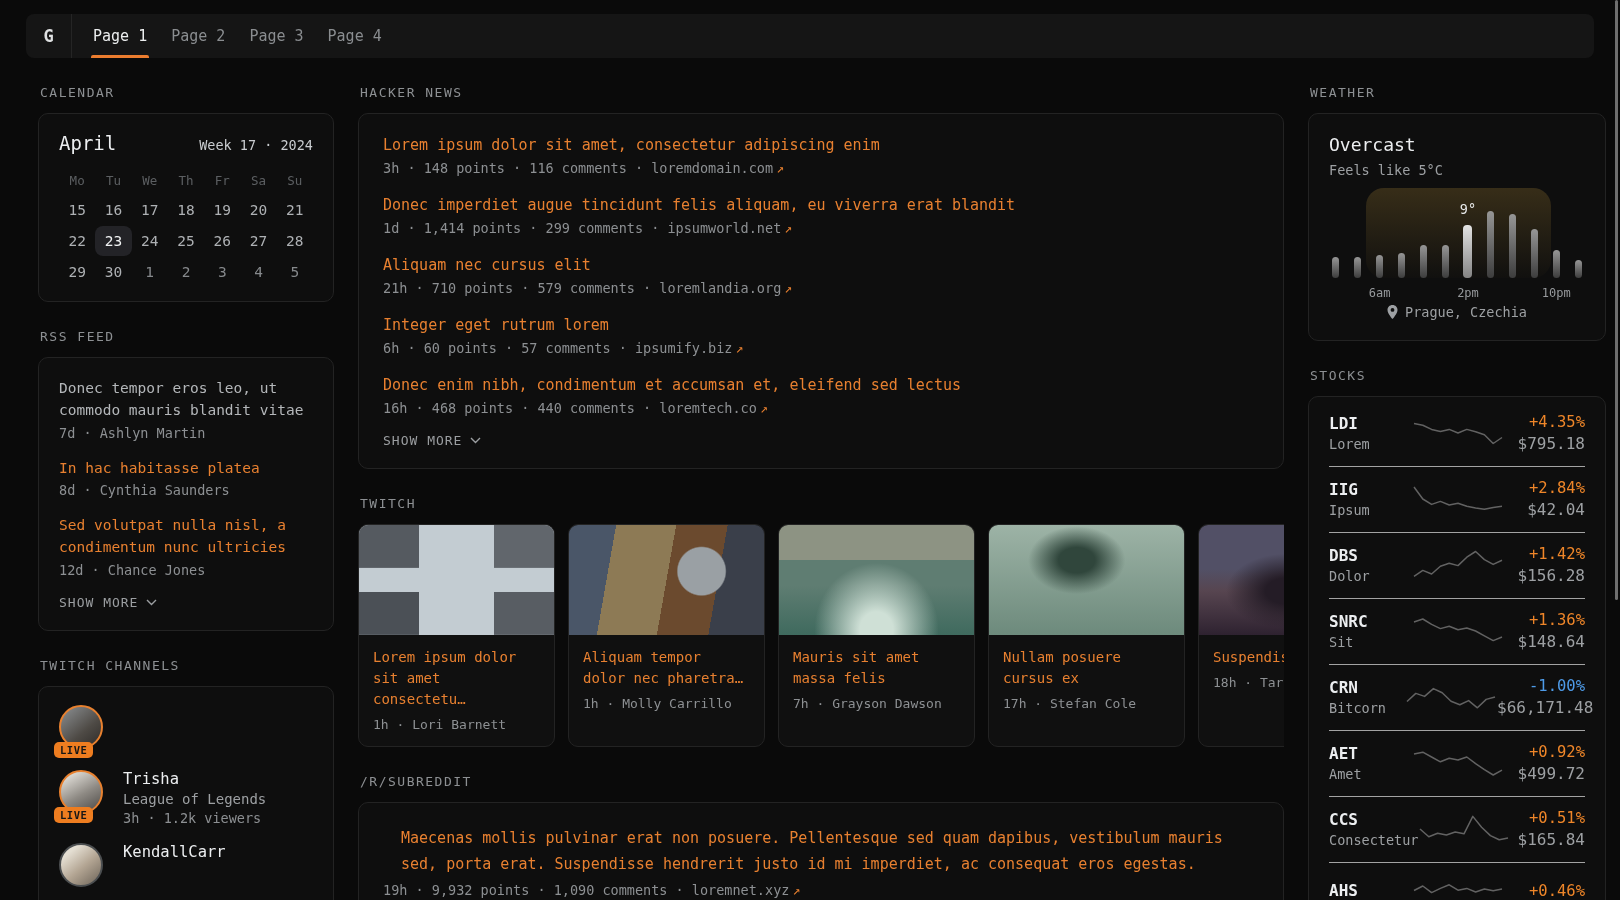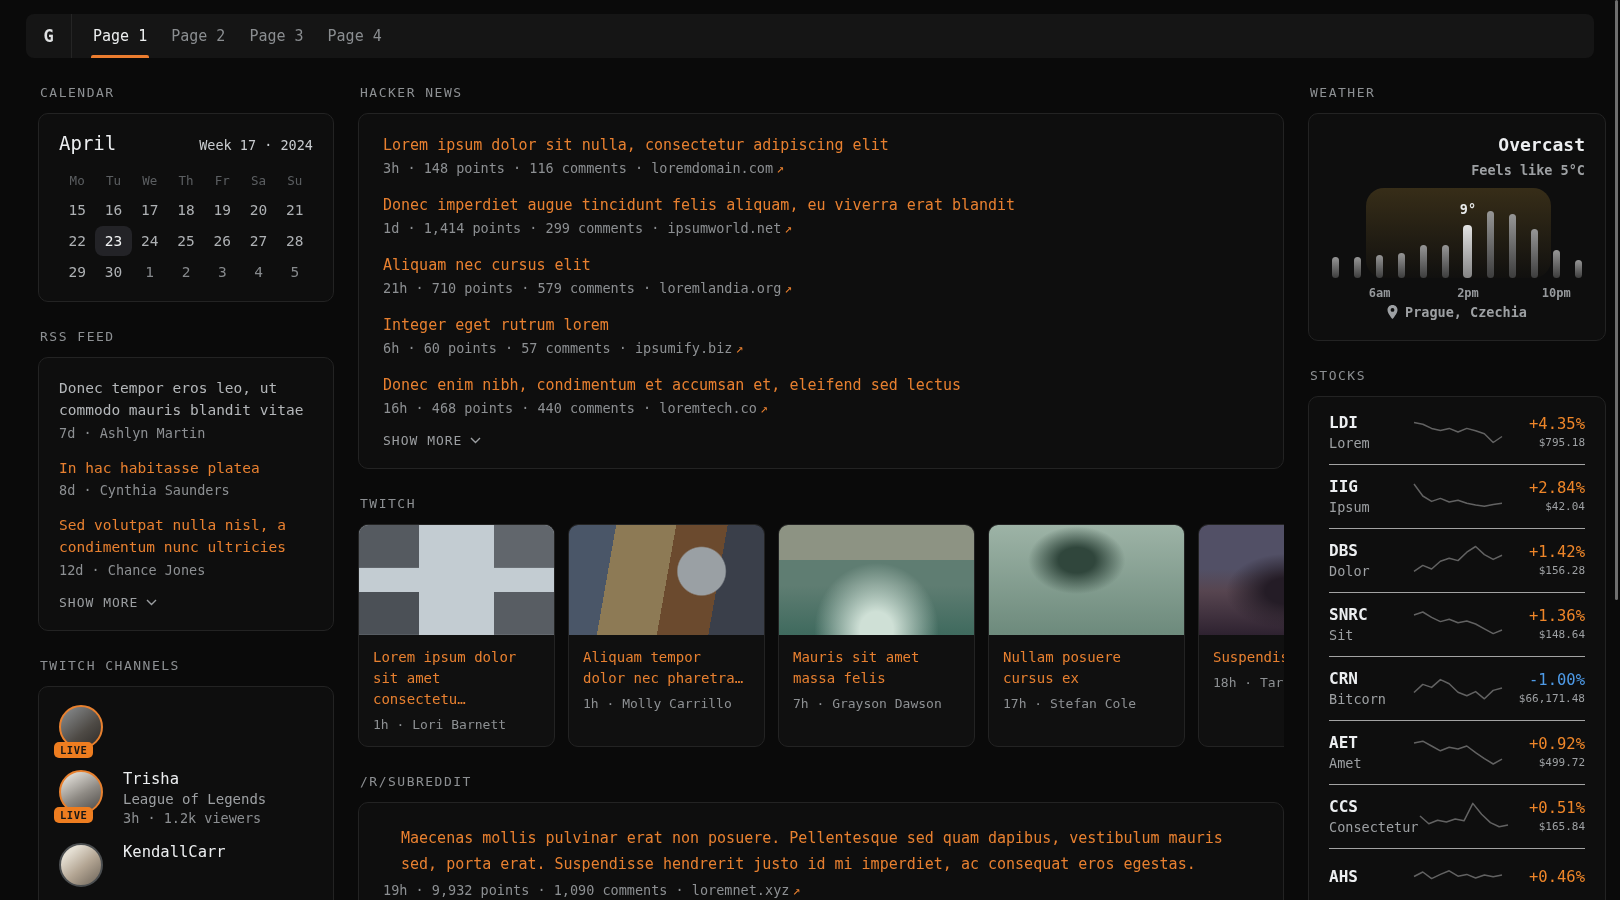--- a/index.html
+++ b/index.html
@@ -79,21 +79,21 @@
   .thumb-3 { background:radial-gradient(ellipse at 50% 95%, #cfe0d6 0 12%, rgba(0,0,0,0) 45%),
     linear-gradient(180deg,#8d9383 0 32%,#5f7d72 32% 55%,#3f6a5e); }
   .thumb-4 { background:radial-gradient(ellipse at 45% 32%, #30463c 0 12%, rgba(0,0,0,0) 32%),
     linear-gradient(180deg,#9db3a6,#6d8a7c); }
   .thumb-5 { background:radial-gradient(ellipse at 45% 60%, #241c26 0 14%, rgba(0,0,0,0) 40%),
     linear-gradient(180deg,#525066 0 40%,#574550 60%,#2e2230); }
   .video-body { padding:12px 14px 14px; }
   .video-title { color:#e88030; font-size:14px; line-height:1.5; }
   .video-meta { color:#8d9093; font-size:13px; margin-top:7px; white-space:nowrap; }
   
-  .weather-card { padding:20px; text-align:right;font-weight:bold; }
+  .weather-card { padding:20px; text-align:left; }
   .w-cond { font-size:18px; color:#eceef0; }
   .w-feels { font-size:13.5px; color:#9da0a3; margin-top:7px; }
   .w-chart { position:relative; height:78px; margin:22px 0 26px; }
   .w-highlight { position:absolute; top:-12px; bottom:0; border-radius:18px;
     background:linear-gradient(180deg, rgba(150,118,48,.30), rgba(150,118,48,.02)); }
   .w-bars { position:absolute; left:0; right:0; top:0; bottom:0; display:flex; justify-content:space-between; align-items:flex-end; padding:0 2px; }
   .w-bar-col { position:relative; width:9px; display:flex; flex-direction:column; align-items:center; justify-content:flex-end; height:100%; }
   .w-bar { width:7px; border-radius:4px; background:linear-gradient(180deg,#969696,#3d3d3d); }
   .w-bar.current { width:9px; background:linear-gradient(180deg,#e3e3e3,#848484); }
   .w-temp { position:absolute; font-size:13.5px; color:#e7e9ea; white-space:nowrap; }
@@ -103,21 +103,21 @@
   .stocks-card { padding:4px 20px; }
   .stock-row { display:flex; align-items:center; padding:12px 0 13px; border-bottom:1px solid #a3a3a3; }
   .stock-row:last-child { border-bottom:none; }
   .stock-left { width:90px; }
   .stock-sym { font-size:16px; font-weight:bold; color:#eceef0; }
   .stock-name { font-size:13.5px; color:#9da0a3; margin-top:3px; }
   .stock-spark { flex:1; display:flex; justify-content:center; align-items:center; }
   .stock-right { width:88px; text-align:right; }
   .stock-chg { font-size:15.5px; color:#ef8629; }
   .stock-chg.neg { color:#4e9be8; }
-  .stock-price { font-size:11px; color:#9da0a3; margin-top:3px; white-space:nowrap; }
+  .stock-price { font-size:16px; color:#9da0a3; margin-top:3px; white-space:nowrap; }
 </style>
 </head>
 <body>
 
 <div class="scrollbar-thumb"></div>
 
 <header class="navbar">
   <div class="logo">G</div>
   <nav class="tabs">
     <a class="tab active">Page 1</a>
@@ -233,21 +233,21 @@
       </div>
     </section>
   </div>
 
   <div class="col">
     <section>
       <h2 class="sec-title">HACKER NEWS</h2>
       <div class="card hn-card">
         <div id="hn-list">
             <div class="hn-item">
-              <div class="hn-title">Lorem ipsum dolor sit nulla, consectetur adipiscing elit</div>
+              <div class="hn-title">Lorem ipsum dolor sit amet, consectetur adipiscing enim</div>
               <div class="hn-meta"><span>3h · 148 points · 116 comments · loremdomain.com</span><span class="ext">↗</span></div>
             </div>
             <div class="hn-item">
               <div class="hn-title">Donec imperdiet augue tincidunt felis aliquam, eu viverra erat blandit</div>
               <div class="hn-meta"><span>1d · 1,414 points · 299 comments · ipsumworld.net</span><span class="ext">↗</span></div>
             </div>
             <div class="hn-item">
               <div class="hn-title">Aliquam nec cursus elit</div>
               <div class="hn-meta"><span>21h · 710 points · 579 comments · loremlandia.org</span><span class="ext">↗</span></div>
             </div>

